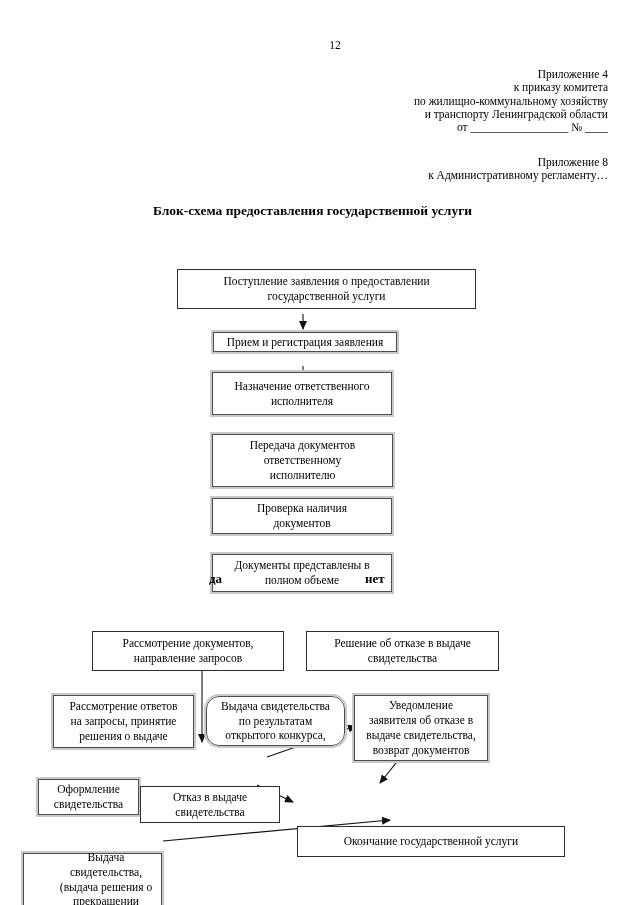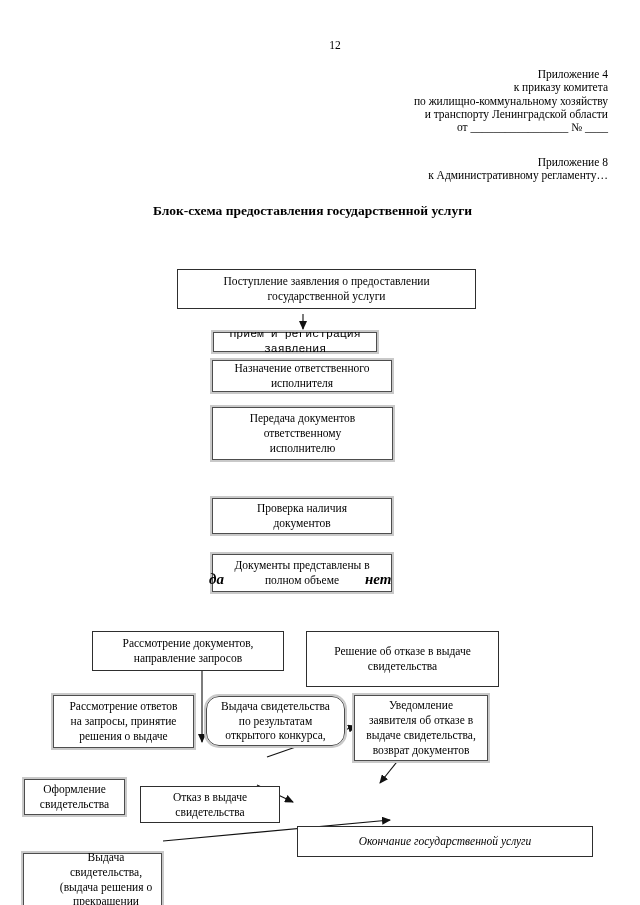--- a/index.html
+++ b/index.html
@@ -12,35 +12,35 @@
   .appendix4 { top:68px; }
   .appendix7 { top:156px; }
   .title { position:absolute; top:203px; left:0; width:625px; text-align:center; font-weight:bold; font-size:13.5px; }
   .node {
     position:absolute; box-sizing:border-box; background:#fff;
     border:1px solid #2e2e2e; display:flex; align-items:center; justify-content:center;
     text-align:center; font-size:11.5px; line-height:1.3; white-space:pre-line; padding:1px 2px;margin-top:40px;
   }
   .node.shadow { border:1px solid #4d4d4d; outline:2px solid #c9c9c9; }
   .b1  { left:177px; top:229px; width:299px; height:40px; }
-  .b2  { left:213px; top:292px; width:164px; height:20px;font-family:Liberation Mono, monospace; }
-  .b3  { left:212px; top:320px; width:180px; height:32px; }
-  .b4  { left:212px; top:367px; width:181px; height:53px; }
+  .b2  { left:213px; top:292px; width:184px; height:20px; }
+  .b3  { left:212px; top:332px; width:180px; height:43px; }
+  .b4  { left:212px; top:394px; width:181px; height:53px; }
   .b5  { left:212px; top:458px; width:180px; height:36px;text-align:center; }
   .b6  { left:212px; top:514px; width:180px; height:38px; }
   .b7  { left:92px;  top:591px; width:192px; height:40px; }
-  .b8  { left:306px; top:591px; width:193px; height:56px; }
+  .b8  { left:306px; top:591px; width:193px; height:40px; }
   .b9  { left:53px;  top:655px; width:141px; height:53px; }
   .b10 { left:206px; top:656px; width:139px; height:50px;border-radius:13px; }
   .b11 { left:354px; top:655px; width:134px; height:66px; }
-  .b12 { left:24px;  top:739px; width:101px; height:36px; }
+  .b12 { left:38px;  top:739px; width:101px; height:36px; }
   .b13 { left:140px; top:746px; width:140px; height:37px; }
-  .b14 { left:297px; top:786px; width:296px; height:31px;font-style:italic; }
+  .b14 { left:297px; top:786px; width:268px; height:31px; }
   .b15 { left:23px;  top:813px; width:139px; height:68px;padding-left:29px; }
-  .branch-label { position:absolute; font-weight:bold; font-size:15px;font-style:italic; }
+  .branch-label { position:absolute; font-weight:bold; font-size:13px; }
   .lbl-yes { left:209px; top:571px; }
   .lbl-no  { left:365px; top:571px; }
   .arrows { position:absolute; left:0; top:0; pointer-events:none; }
   .arrows line { stroke:#111; stroke-width:1.1; }
 </style>
 </head>
 <body>
 
 <div class="page">
 

